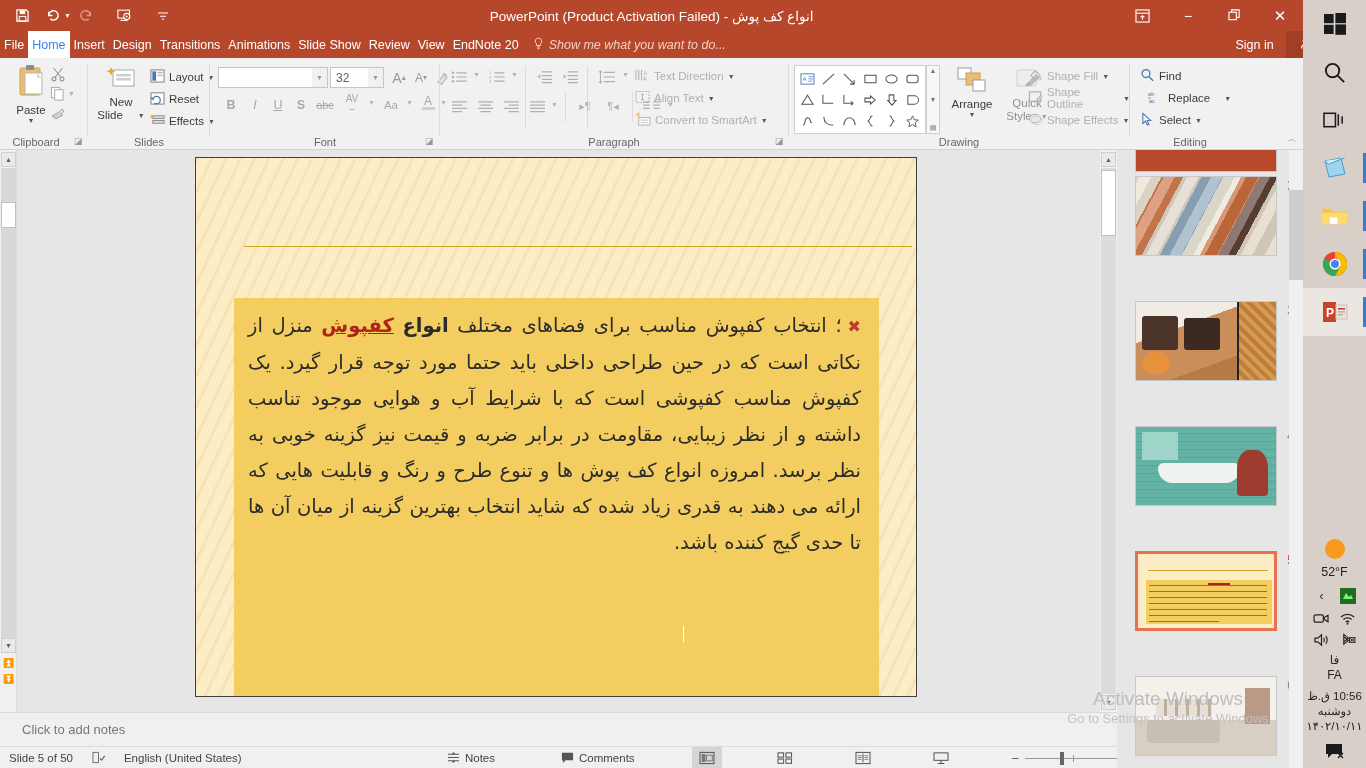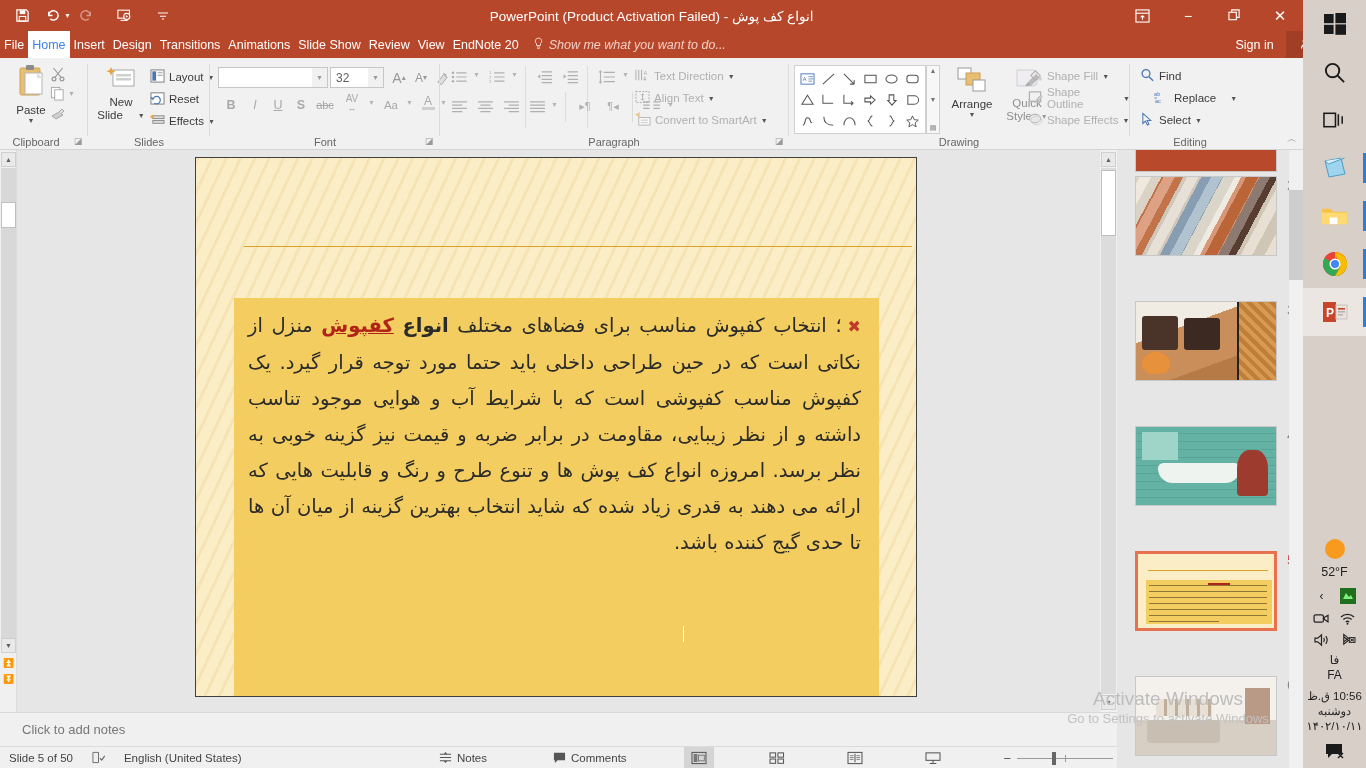--- a/index.html
+++ b/index.html
@@ -177,21 +177,21 @@
   }
   .notes-text { position:absolute; left:22px; top:9px; font-size:13px; color:#777; }
 
   
   .statusbar {
     position:absolute; left:0; top:746px; width:1303px; height:22px;
     background:#f0f0f0; border-top:1px solid #dcdcdc;
     display:flex; align-items:center; font-size:11.5px; color:#444;
   }
   .sb-item { display:flex; align-items:center; gap:5px; padding:0 9px; height:22px; }
-  .sb-right { position:absolute; right:8px; top:0; height:22px; display:flex; align-items:center;gap:48px; }
+  .sb-right { position:absolute; right:0; top:0; height:22px; display:flex; align-items:center;gap:48px; }
   .viewbtn { width:30px; height:22px; display:flex; align-items:center; justify-content:center; color:#555; }
   .viewbtn.active { background:#d5d5d5; }
   .zoomslider { display:flex; align-items:center; gap:6px; padding:0 8px; }
   .zs-track { position:relative; width:96px; height:1px; background:#9a9a9a; }
   .zs-tick { position:absolute; top:-3px; left:48px; width:1px; height:7px; background:#9a9a9a; }
   .zs-thumb { position:absolute; top:-6px; left:35px; width:4px; height:13px; background:#666; }
   .zs-sign { font-size:13px; color:#555; }
   .zoomlbl { padding:0 6px; font-size:11.5px; color:#444; }
   .fitbtn { width:26px; height:22px; display:flex; align-items:center; justify-content:center; }
 
@@ -770,21 +770,21 @@
     </div>
 
     <div class="group" style="left:1130px; width:120px;">
       <div class="smallitem" style="position:absolute; left:10px; top:7px;">
         <span><svg width="15" height="14" viewBox="0 0 16 15">
               <circle cx="6.4" cy="6" r="4.2" fill="none" stroke="#4a77b4" stroke-width="1.4"></circle>
               <path d="M9.6 9.3L14 13.6" stroke="#4a77b4" stroke-width="1.5"></path>
             </svg></span>
         <span>Find</span>
       </div>
-      <div class="smallitem" style="position:absolute; left:24px; top:29px;">
+      <div class="smallitem" style="position:absolute; left:18px; top:29px;">
         <span><svg width="16" height="14" viewBox="0 0 17 15">
               <text x="0" y="6.6" font-size="6" fill="#4a77b4" font-family="sans-serif">ab</text>
               <text x="1" y="13.6" font-size="6" fill="#4a77b4" font-family="sans-serif">ac</text>
               <path d="M0.5 8.6h2.4" stroke="#4a77b4" stroke-width="1"></path>
             </svg></span>
         <span>Replace</span>
         <span class="caret" style="margin-left:10px;">▼</span>
       </div>
       <div class="smallitem" style="position:absolute; left:10px; top:51px;">
         <span><svg width="15" height="14" viewBox="0 0 16 15">

